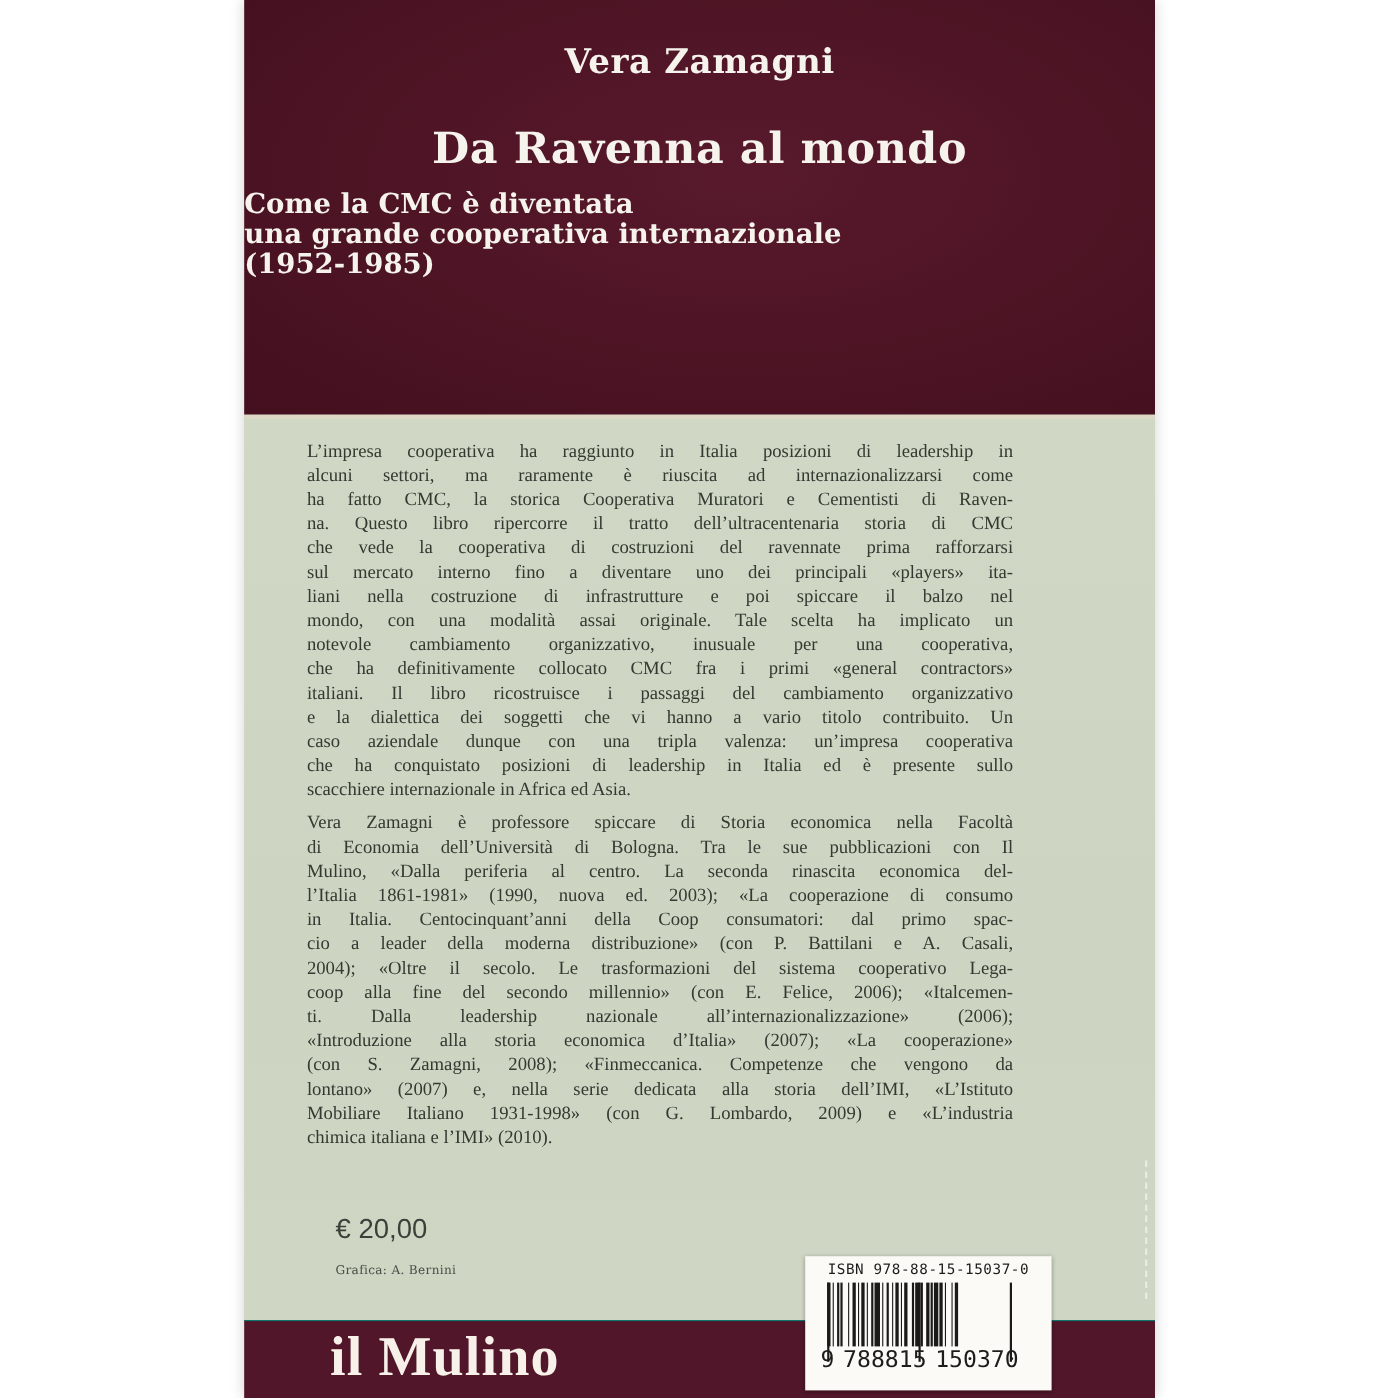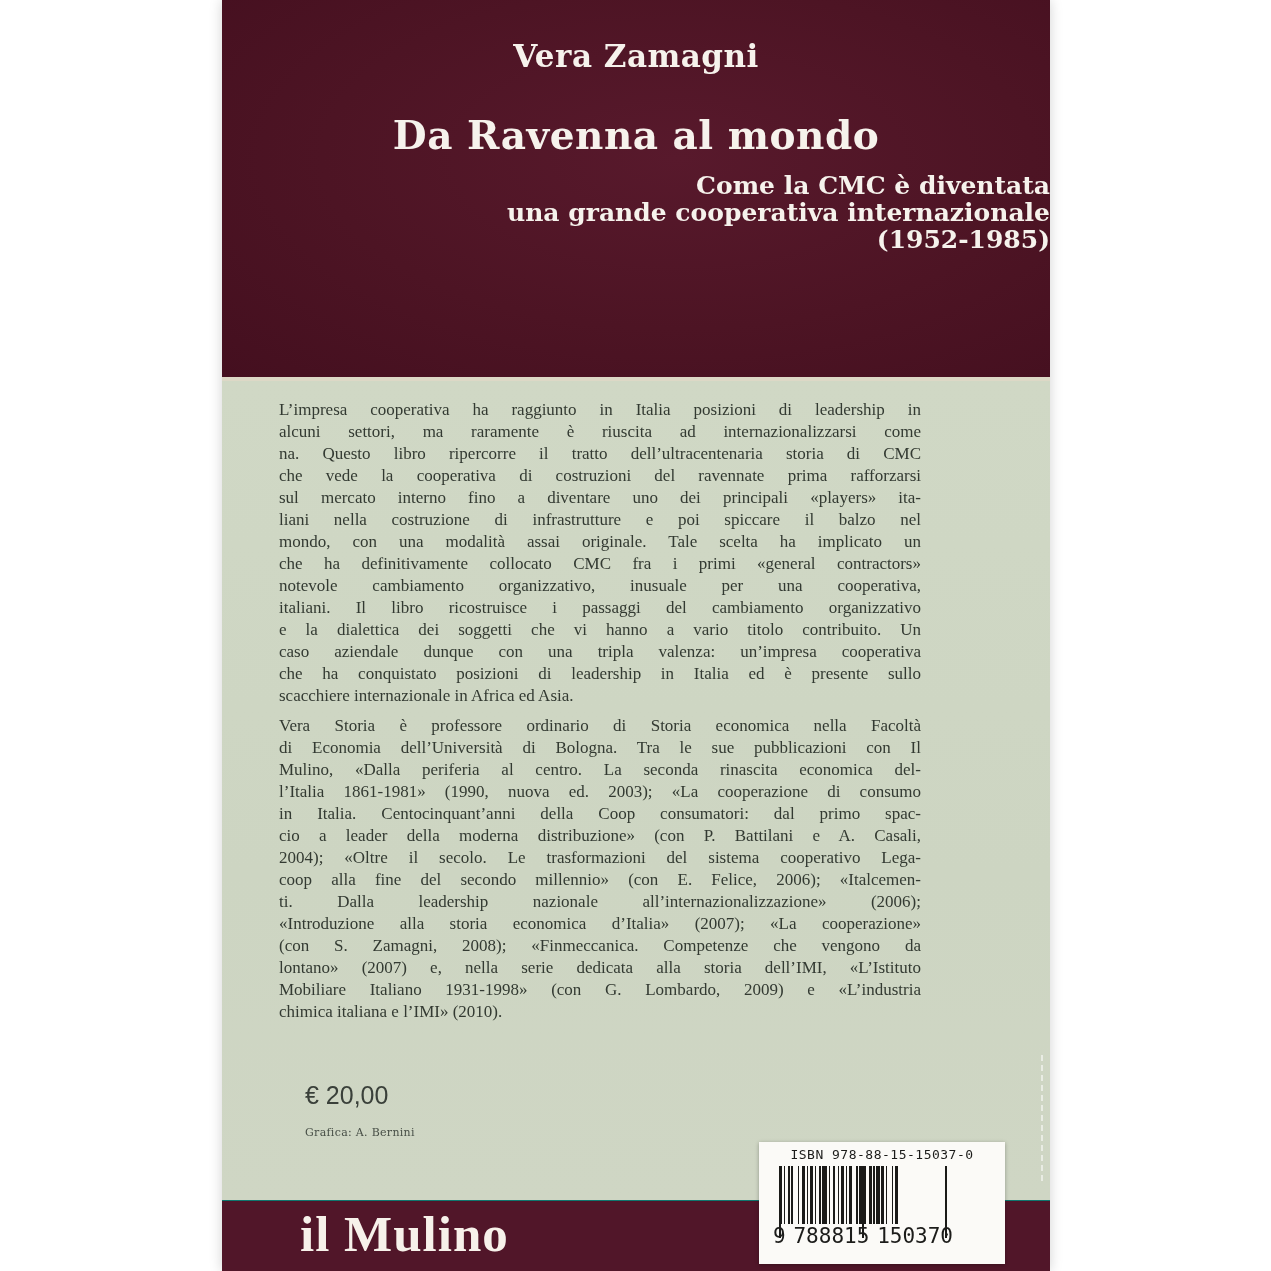--- a/index.html
+++ b/index.html
@@ -29,21 +29,21 @@
   }
   .author {
     padding-top: 38px;
     font-size: 31px; font-weight: bold; letter-spacing: 0.5px;
   }
   .title {
     margin-top: 38px;
     font-size: 39px; font-weight: bold; letter-spacing: 0.5px;
   }
   .subtitle { margin-top: 14px; font-size: 25px; font-weight: bold; line-height: 27px; }
-  .subtitle .tline { text-align: right; }
+  .subtitle .tline { text-align: left; }
 
   .divider-light {
     position: absolute; left: 0; top: 377px;
     width: 100%; height: 4px;
     background: #ddd8c6;
   }
 
   
   .green-panel {
     position: absolute; left: 0; top: 381px;
@@ -92,25 +92,24 @@
     color: #f7f1ea;
     font-family: "Liberation Serif", serif;
     font-weight: bold;
     font-size: 51px;
     letter-spacing: 1px;
   }
 
   
   .barcode-sticker {
     position: absolute; left: 510px; top: 1142px;
-    width: 246px; height: 122px;
+    width: 224px; height: 122px;
     background: #fbfaf7;
     box-shadow: 0 1px 4px rgba(0,0,0,0.3);
     z-index: 5;
-    margin-left: 27px;
   }
   .isbn-label {
     padding-top: 5px;
     text-align: center;
     font-family: "DejaVu Sans Mono", monospace;
     font-size: 13px; letter-spacing: 0.5px;
     color: #1c1c1a;
     white-space: nowrap;
   }
   .bars-wrap { position: absolute; left: 14px; top: 24px; width: 180px; height: 92px; }
@@ -143,35 +142,36 @@
           <div class="tline tline-last">(1952-1985)</div>
         </div>
     </div>
 
     <div class="divider-light"></div>
 
     <div class="green-panel">
       <div class="text-block blurb">
           <div class="tline">L’impresa cooperativa ha raggiunto in Italia posizioni di leadership in</div>
           <div class="tline">alcuni settori, ma raramente è riuscita ad internazionalizzarsi come</div>
+          <div class="tline">ha fatto CMC, la storica Cooperativa Muratori e Cementisti di Raven-</div>
           <div class="tline">na. Questo libro ripercorre il tratto dell’ultracentenaria storia di CMC</div>
           <div class="tline">che vede la cooperativa di costruzioni del ravennate prima rafforzarsi</div>
           <div class="tline">sul mercato interno fino a diventare uno dei principali «players» ita-</div>
           <div class="tline">liani nella costruzione di infrastrutture e poi spiccare il balzo nel</div>
           <div class="tline">mondo, con una modalità assai originale. Tale scelta ha implicato un</div>
+          <div class="tline">notevole cambiamento organizzativo, inusuale per una cooperativa,</div>
           <div class="tline">che ha definitivamente collocato CMC fra i primi «general contractors»</div>
-          <div class="tline">notevole cambiamento organizzativo, inusuale per una cooperativa,</div>
           <div class="tline">italiani. Il libro ricostruisce i passaggi del cambiamento organizzativo</div>
           <div class="tline">e la dialettica dei soggetti che vi hanno a vario titolo contribuito. Un</div>
           <div class="tline">caso aziendale dunque con una tripla valenza: un’impresa cooperativa</div>
           <div class="tline">che ha conquistato posizioni di leadership in Italia ed è presente sullo</div>
           <div class="tline tline-last">scacchiere internazionale in Africa ed Asia.</div>
         </div>
       <div class="text-block bio">
-          <div class="tline">Vera Storia è professore ordinario di Storia economica nella Facoltà</div>
+          <div class="tline">Vera Zamagni è professore spiccare di Storia economica nella Facoltà</div>
           <div class="tline">di Economia dell’Università di Bologna. Tra le sue pubblicazioni con Il</div>
           <div class="tline">Mulino, «Dalla periferia al centro. La seconda rinascita economica del-</div>
           <div class="tline">l’Italia 1861-1981» (1990, nuova ed. 2003); «La cooperazione di consumo</div>
           <div class="tline">in Italia. Centocinquant’anni della Coop consumatori: dal primo spac-</div>
           <div class="tline">cio a leader della moderna distribuzione» (con P. Battilani e A. Casali,</div>
           <div class="tline">2004); «Oltre il secolo. Le trasformazioni del sistema cooperativo Lega-</div>
           <div class="tline">coop alla fine del secondo millennio» (con E. Felice, 2006); «Italcemen-</div>
           <div class="tline">ti. Dalla leadership nazionale all’internazionalizzazione» (2006);</div>
           <div class="tline">«Introduzione alla storia economica d’Italia» (2007); «La cooperazione»</div>
           <div class="tline">(con S. Zamagni, 2008); «Finmeccanica. Competenze che vengono da</div>

